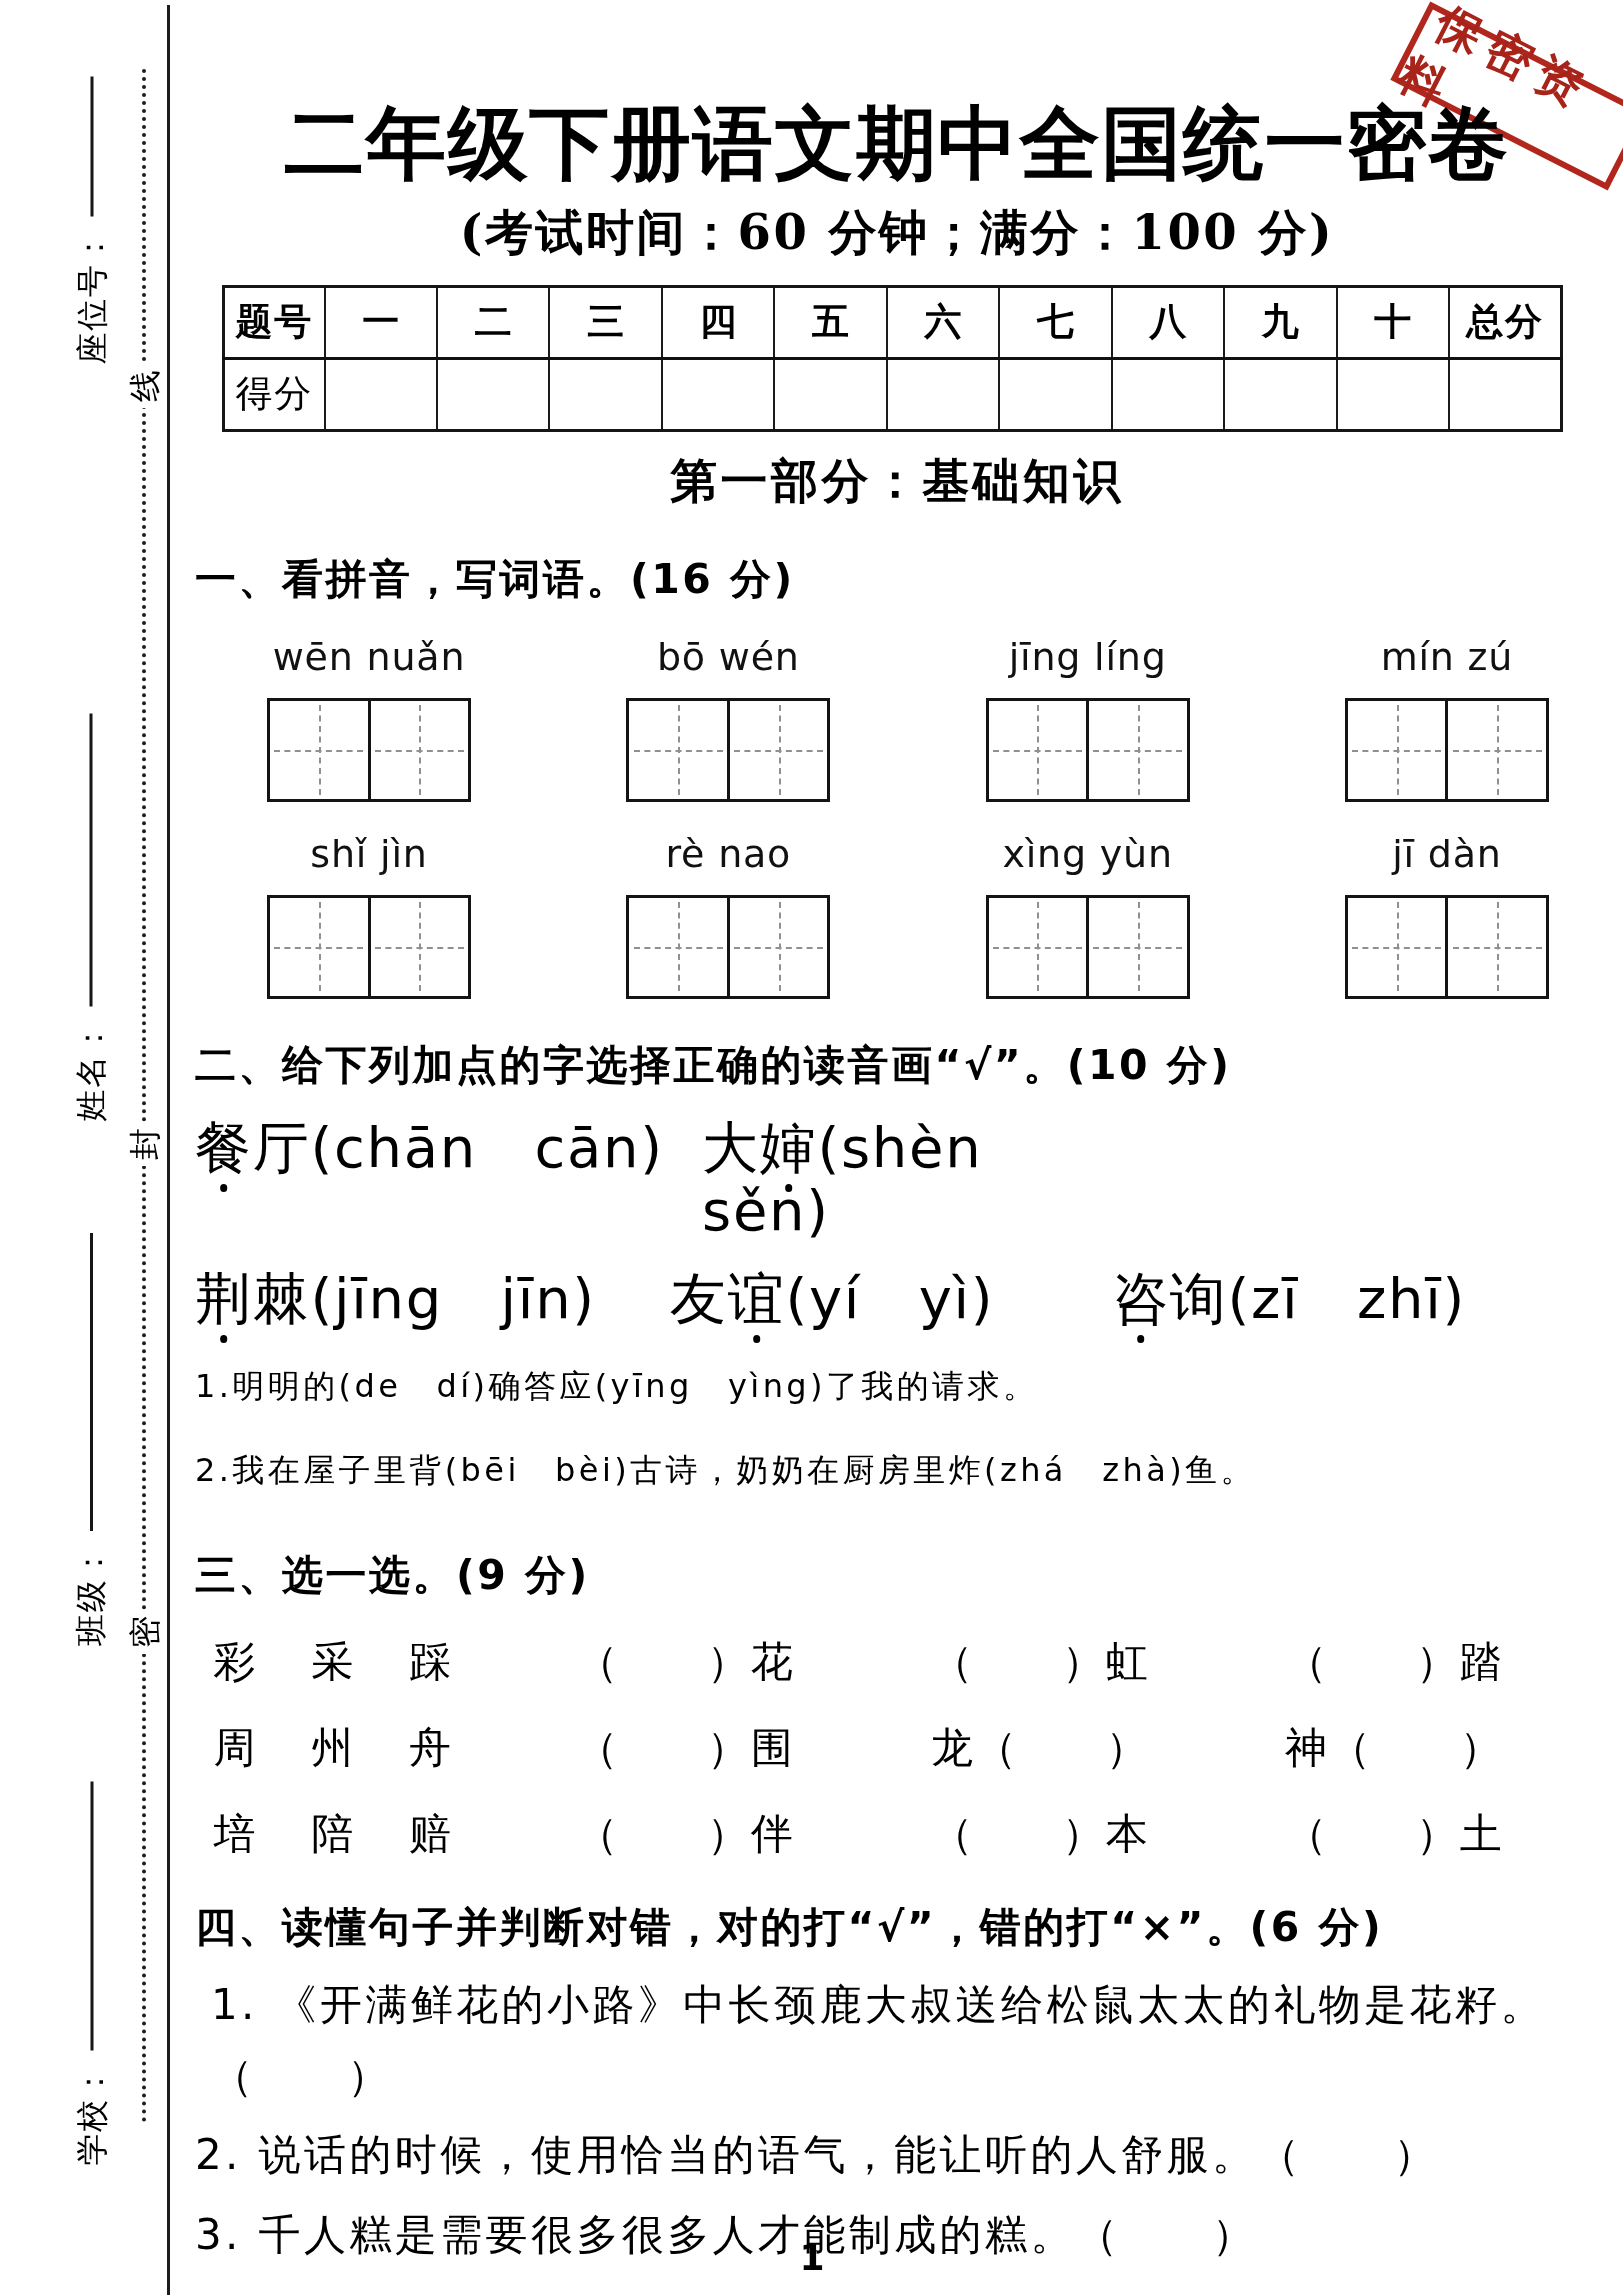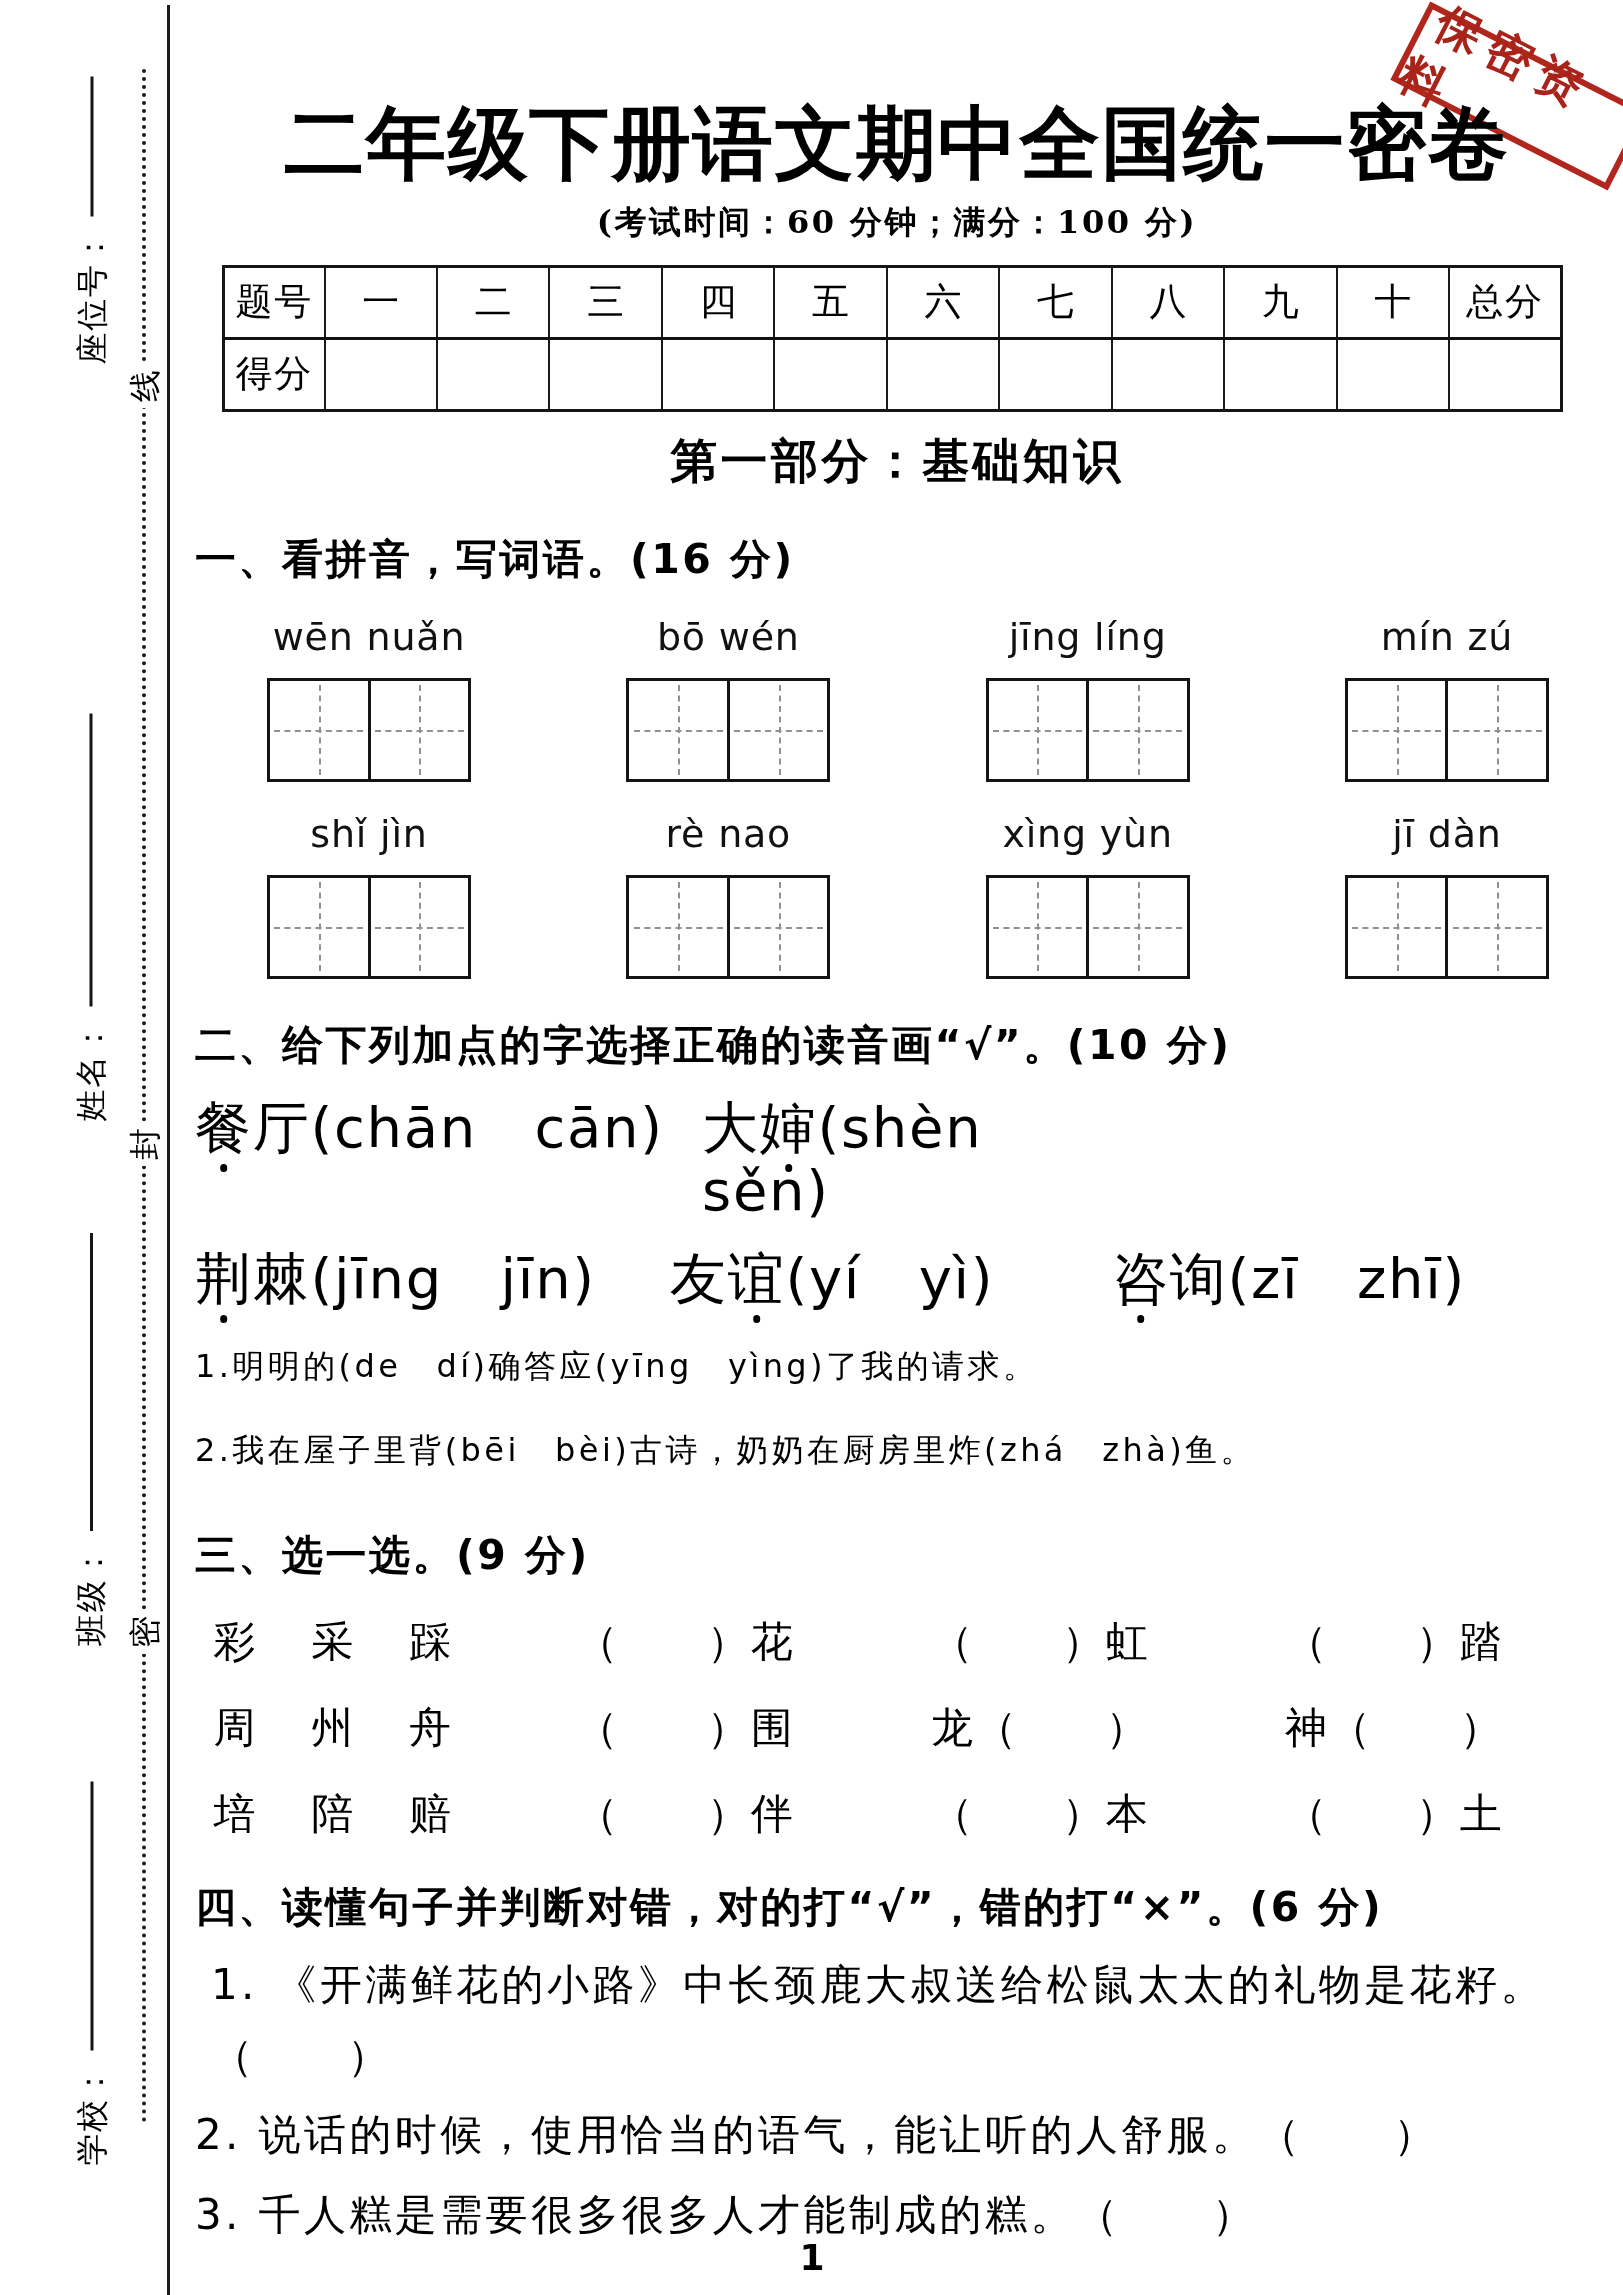--- a/index.html
+++ b/index.html
@@ -40,33 +40,33 @@
   .content { position:absolute; left:195px; top:18px; width:1404px; }
 
   .title {
     margin-top:78px; text-align:center;
     font-size:80px; font-weight:bold; letter-spacing:1.7px; line-height:1.2;
     font-family:"DejaVu Sans", sans-serif;
   }
   .subtitle {
     margin-top:8.5px; text-align:center;
     font-family:"DejaVu Serif", serif; font-weight:bold;
-    font-size:32px; letter-spacing:2.5px;
+    font-size:48px; letter-spacing:2.5px;
   }
 
   table.score-table {
     margin:20px 0 0 27px; border-collapse:collapse; table-layout:fixed;
     width:1341px; border:3.4px solid #161616;
     font-family:"Liberation Serif", serif;
   }
   table.score-table td {
     border:2.1px solid #1a1a1a; height:69px; text-align:center;
     font-size:37px; padding:0;
   }
-  table.score-table tr.head td { border-bottom:3.4px solid #111; }
+  table.score-table tr.head td { border-bottom:3.4px solid #111;font-weight:bold; }
   td.tlabel { font-size:34px; letter-spacing:1.7px; }
 
   .part-title {
     margin-top:18.6px; text-align:center;
     font-size:47px; font-weight:bold; letter-spacing:3.4px;
   }
   .qtitle {
     margin-top:41px; font-size:41px; font-weight:bold; letter-spacing:2.5px; line-height:1.25;
   }
 

